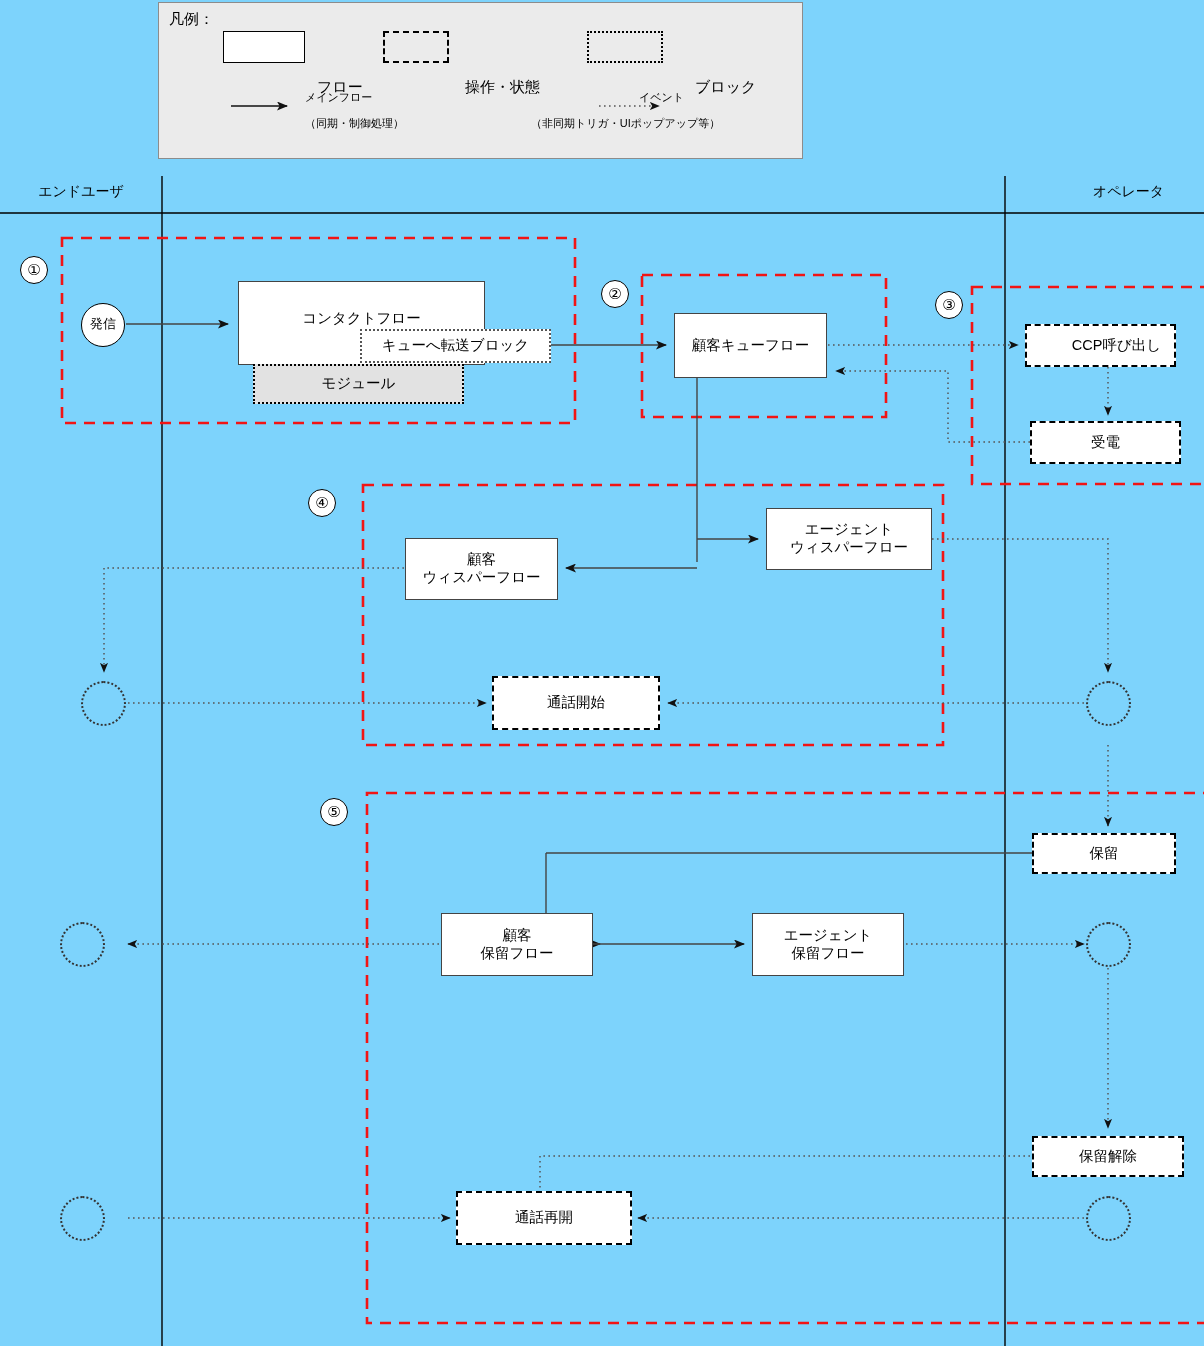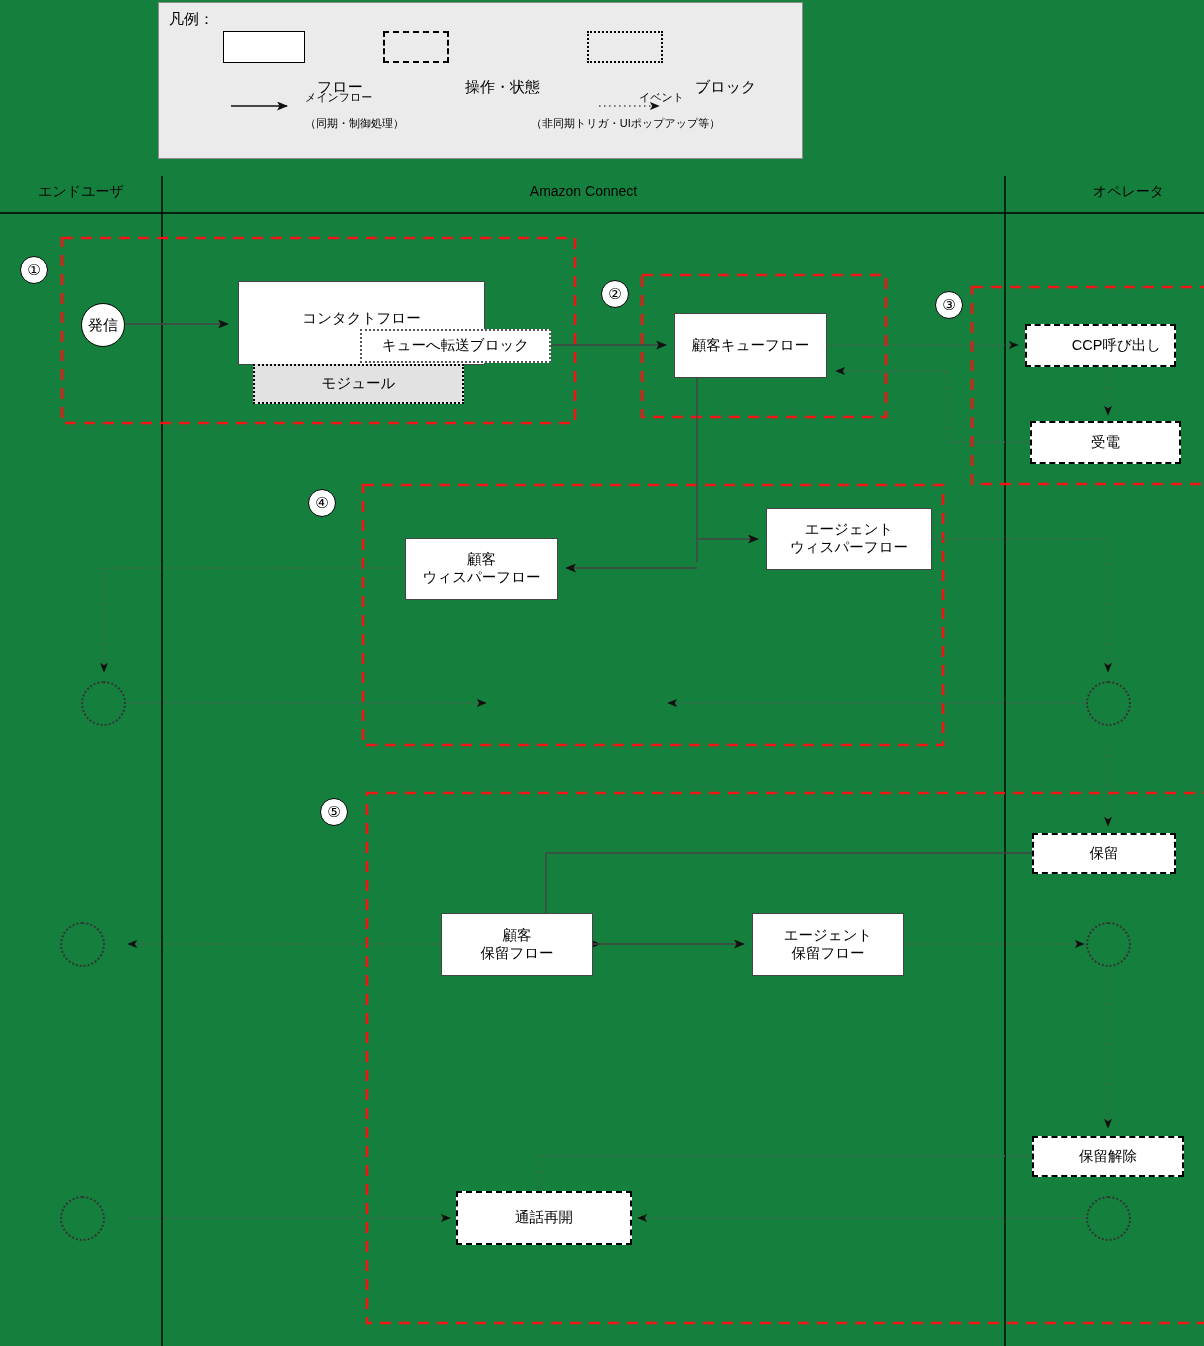--- a/index.html
+++ b/index.html
@@ -1,17 +1,17 @@
 <!DOCTYPE html>
 <html><head>
 <meta charset="utf-8">
 <style>
   html,body{margin:0;padding:0;background:#ffffff;}
   body{font-family:"Liberation Sans","DejaVu Sans",sans-serif;}
-  #stage{position:relative;width:1204px;height:1346px;background:#15803d;overflow:hidden;}
+  #stage{position:relative;width:1204px;height:1346px;background:#7dd3fc;overflow:hidden;}
   svg#canvas{position:absolute;left:0;top:0;width:1204px;height:1346px;}
 
   
   .legend{position:absolute;left:158px;top:2px;width:645px;height:157px;
           background:#ebebeb;border:1px solid #8c8c8c;box-sizing:border-box;}
   .legend-title{position:absolute;left:10px;top:7px;font-size:15px;color:#000;white-space:nowrap;}
   .lg-box{position:absolute;box-sizing:border-box;background:#fff;}
   .lg-box.solid{border:1.4px solid #000;}
   .lg-box.dashed{border:2px dashed #000;background:transparent;}
   .lg-box.dotted{border:2px dotted #000;background:transparent;}
@@ -23,21 +23,21 @@
   .lane-title{position:absolute;font-size:14px;color:#000;white-space:nowrap;text-align:center;}
 
   
   .node{position:absolute;box-sizing:border-box;display:flex;align-items:center;
         justify-content:center;text-align:center;font-size:14.5px;color:#000;
         line-height:1.22;background:#fff;}
   .node.flow{border:1.3px solid #444;}
   .node.state{border:2px dashed #000;}
   .node.block{border:2px dotted #555;}
   .node.module{border:2px dotted #000;background:#e2e2e2;}
-  .node.circle{border:1.3px solid #000;border-radius:50%;font-size:15px;}
+  .node.circle{border:1.3px solid #000;border-radius:50%;font-size:13px;font-family:Liberation Mono, monospace;}
   .node.dotcircle{border:2px dotted #333;border-radius:50%;background:transparent;}
 
   .marker{position:absolute;width:26px;height:26px;border:1.3px solid #000;
           border-radius:50%;display:flex;align-items:center;justify-content:center;
           font-size:15px;color:#000;background:#fff;}
 </style>
 </head>
 <body>
 
 <div id="stage">
@@ -131,21 +131,20 @@
       <line x1="440" y1="103" x2="500" y2="103" stroke="#555" stroke-width="1.6" stroke-dasharray="1.6,3.4" marker-end="url(#ahs)"></line>
     </svg>
 
     <div class="lg-mini" style="left:146px;top:87px;">メインフロー</div>
     <div class="lg-sub" style="left:146px;top:113px;">（同期・制御処理）</div>
     <div class="lg-mini" style="left:480px;top:87px;">イベント</div>
     <div class="lg-sub" style="left:372px;top:113px;">（非同期トリガ・UIポップアップ等）</div>
   </div>
 
   <div class="lane-title" style="left:0px;top:183px;width:162px;">エンドユーザ</div>
-  <div class="lane-title" style="left:162px;top:183px;width:843px;">Amazon Connect</div>
   <div class="lane-title" style="left:1005px;top:183px;width:199px;padding-left:24px;">オペレータ</div>
 
   <div class="marker" style="left:20px;top:256px;">①</div>
   <div class="marker" style="left:601px;top:280px;">②</div>
   <div class="marker" style="left:935px;top:291px;">③</div>
   <div class="marker" style="left:308px;top:489px;">④</div>
   <div class="marker" style="left:320px;top:798px;">⑤</div>
 
   <div class="node circle" style="left:81px;top:303px;width:44px;height:44px;">発信</div>
 
@@ -164,20 +163,21 @@
 
   <div class="node flow" style="left:766px;top:508px;width:166px;height:62px;">
     <span style="white-space:pre-line">エージェント
 ウィスパーフロー</span>
   </div>
   <div class="node flow" style="left:405px;top:538px;width:153px;height:62px;">
     <span style="white-space:pre-line">顧客
 ウィスパーフロー</span>
   </div>
 
+  <div class="node state" style="left:492px;top:676px;width:168px;height:54px;">通話開始</div>
 
   <div class="node dotcircle" style="left:81px;top:681px;width:45px;height:45px;"></div>
   <div class="node dotcircle" style="left:1086px;top:681px;width:45px;height:45px;"></div>
 
   <div class="node state" style="left:1032px;top:833px;width:144px;height:41px;">保留</div>
 
   <div class="node flow" style="left:441px;top:913px;width:152px;height:63px;">
     <span style="white-space:pre-line">顧客
 保留フロー</span>
   </div>

